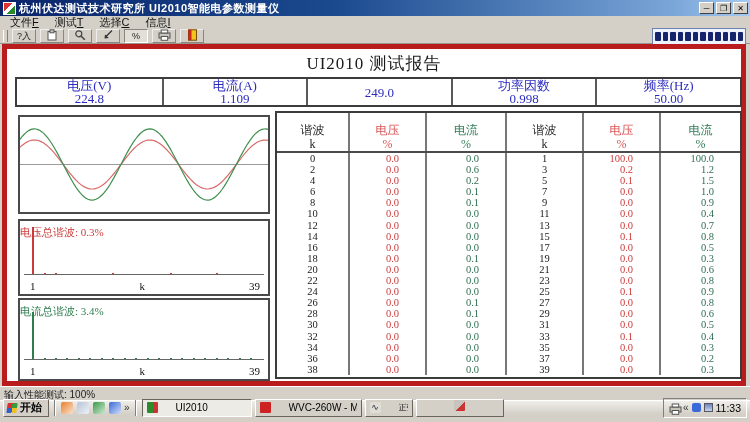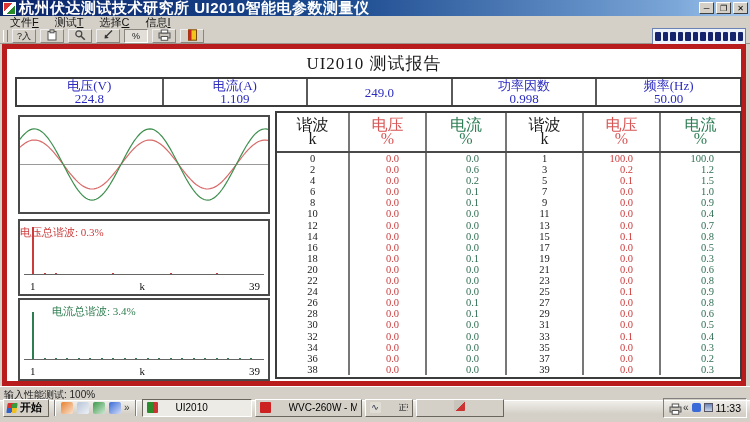--- a/index.html
+++ b/index.html
@@ -5,21 +5,21 @@
   html,body{margin:0;padding:0;}
   body{font-family:"Liberation Sans","DejaVu Sans",sans-serif;}
   .screen{position:relative;width:750px;height:422px;background:#d4d0c8;overflow:hidden;}
 
   
   .titlebar{position:absolute;left:0;top:0;width:750px;height:16px;
     background:linear-gradient(90deg,#0a246a,#1b4a8f 45%,#7aa6d8 90%,#a6caf0);
     display:flex;align-items:center;padding:0 2px;box-sizing:border-box;}
   .title-icon{width:11px;height:11px;margin:0 3px 0 1px;border:1px solid #fff;
     background:linear-gradient(135deg,#d33 0 40%,#fff 40% 60%,#2a8a2a 60%);flex:none;}
-  .title-text{color:#fff;font-size:15px;font-weight:bold;white-space:nowrap;letter-spacing:0.5px;}
+  .title-text{color:#fff;font-size:11px;font-weight:bold;white-space:nowrap;letter-spacing:0.5px;}
   .win-controls{margin-left:auto;display:flex;gap:2px;}
   .wc{width:15px;height:12px;font-size:8px;line-height:9px;padding:0;background:#d4d0c8;
     border:1px solid;border-color:#fff #404040 #404040 #fff;color:#000;cursor:default;font-family:inherit;}
 
   
   .menubar{position:absolute;left:0;top:16px;width:750px;height:13px;display:flex;align-items:center;
     gap:16px;padding-left:10px;font-size:11px;color:#111;box-sizing:border-box;}
   .menu-item{white-space:nowrap;cursor:default;}
 
   
@@ -47,31 +47,31 @@
   .mlabel,.mvalue{font-size:13px;line-height:13px;color:#2b2bc0;}
 
   .wavebox{position:absolute;left:11px;top:66px;width:252px;height:99px;border:2px solid #4a4a4a;box-sizing:border-box;background:#fff;}
   .wavebox svg{display:block;}
 
   .barbox{position:absolute;left:11px;width:252px;border:2px solid #4a4a4a;box-sizing:border-box;background:#fff;}
   .vbox{top:170px;height:77px;}
   .cbox{top:249px;height:83px;}
   .bar-title{position:absolute;top:4px;left:0;width:100%;text-align:left;font-size:11px;font-weight:normal;}
   .bar-title.red{color:#cc3b3b;}
-  .bar-title.green{color:#2e7d4f;padding-left:32px;}
+  .bar-title.green{color:#2e7d4f;}
   .axis{position:absolute;left:4px;right:4px;bottom:19px;border-top:1.5px solid #666;}
   .bars{position:absolute;left:0;right:0;top:0;bottom:20px;}
   .bars div{position:absolute;bottom:0;width:2px;}
   .xlabels{position:absolute;left:10px;right:8px;bottom:1px;display:flex;justify-content:space-between;
     font-size:11px;color:#111;line-height:13px;}
 
   .htable{position:absolute;left:268px;top:62px;width:467px;height:268px;border:2px solid #3c3c3c;box-sizing:border-box;}
   .hhead{display:grid;grid-template-columns:71px 77px 80px 77px 77px 1fr;height:40px;border-bottom:2px solid #4a4a4a;box-sizing:border-box;}
-  .hhcell{border-left:2px solid #777;display:flex;flex-direction:column;justify-content:center;text-align:center;
-    font-size:16px;line-height:14px;}
+  .hhcell{border-left:2px solid #777;display:flex;flex-direction:column;justify-content:flex-end;text-align:center;
+    font-size:12px;line-height:14px;}
   .hhcell:first-child{border-left:none;}
   .hbody{height:222px;}
   .hrow{display:grid;grid-template-columns:71px 77px 80px 77px 77px 1fr;height:11.1px;}
   .hcell{border-left:2px solid #777;font-size:10.5px;line-height:11.1px;box-sizing:border-box;}
   .hcell:first-child{border-left:none;}
   .ck{color:#1a1a1a;text-align:center;}
   .cv{color:#cc3b3b;text-align:right;padding-right:26px;}
   .ci{color:#2e6e52;text-align:right;padding-right:26px;}
   .hhead .hk{color:#1a1a1a;}
   .hhead .hv{color:#d95555;}

